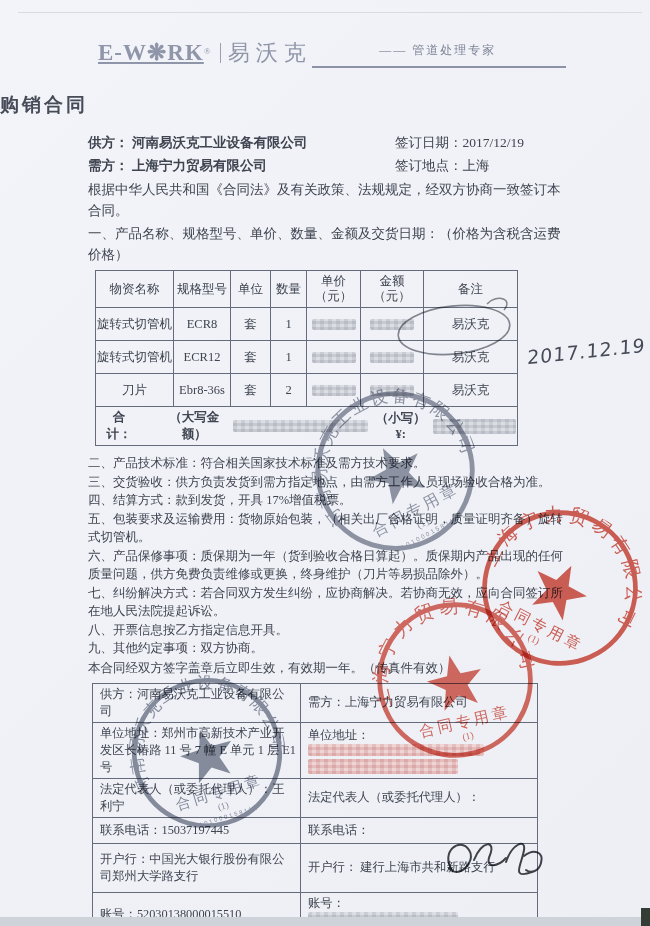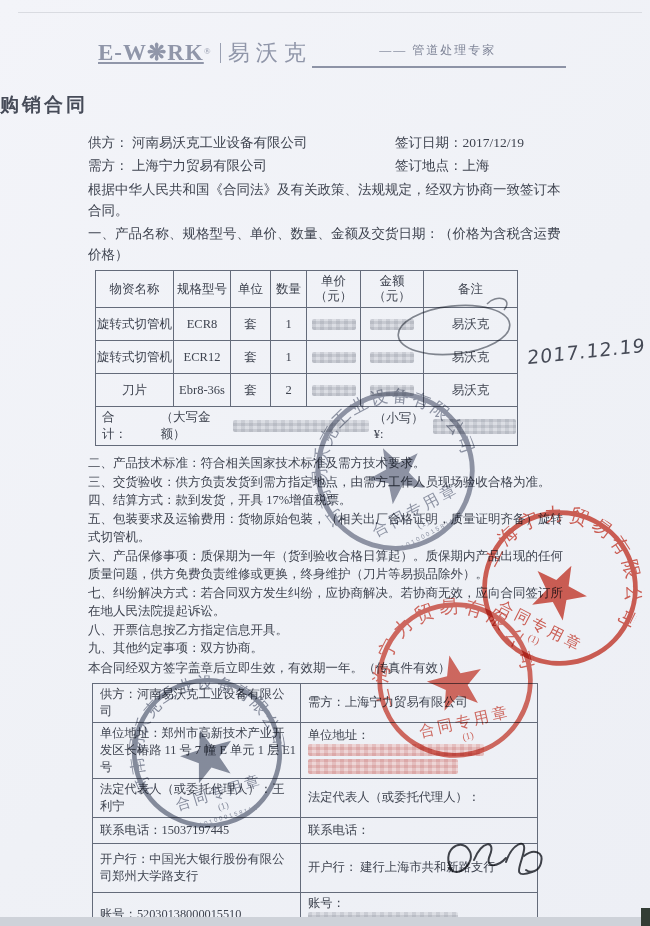--- a/index.html
+++ b/index.html
@@ -19,31 +19,31 @@
   .logo-reg{font-size:9px;vertical-align:super;}
   .logo-sep{display:inline-block;width:1px;height:20px;background:#9aa0b2;margin:0 7px -3px 9px;}
   .logo-cn{font-size:22px;letter-spacing:6px;}
   .tagline{color:#7e8497;font-size:12px;letter-spacing:2px;border-bottom:2px solid #8d93a6;
            padding:0 2px 7px 0;width:262px;text-align:center;white-space:nowrap;}
   .title{font-size:19px;font-weight:bold;letter-spacing:3px;margin:24px 0 0 0;color:#464b58;}
 
   
   .intro{margin:13px 84px 0 88px;font-size:13.5px;}
   .irow{display:flex;line-height:23px;}
-  .irow .l{width:307px;}
+  .irow .l{width:307px;font-weight:bold;}
   .irow .r{flex:1;}
   .intro p{margin:2px 0 0 0;line-height:21px;}
 
   
   table{border-collapse:collapse;}
   .ptable{margin:5px 0 0 95px;width:422px;font-size:12.5px;table-layout:fixed;}
   .ptable th,.ptable td{border:1px solid #646b7a;text-align:center;padding:2px 1px;font-weight:normal;}
   .ptable thead th{height:32px;white-space:pre-line;line-height:15px;}
   .ptable tbody td{height:28px;}
-  .ptable .total-cell{text-align:left;height:24px;padding-left:6px;}
+  .ptable .total-cell{text-align:center;height:24px;padding-left:6px;font-weight:bold;}
   .total-wrap{display:flex;align-items:center;gap:5px;}
   .total-wrap .sp{width:16px;}
 
   
   .redact{display:inline-block;vertical-align:middle;border-radius:2px;background-color:#e2e4ea;
     background-image:
       repeating-linear-gradient(0deg,rgba(138,143,154,.28) 0 3px,rgba(200,203,210,.16) 3px 6px),
       repeating-linear-gradient(90deg,rgba(150,154,165,.30) 0 4px,rgba(210,212,218,.18) 4px 8px);}
   .redact.pink{background-color:#efdcdd;
     background-image:

